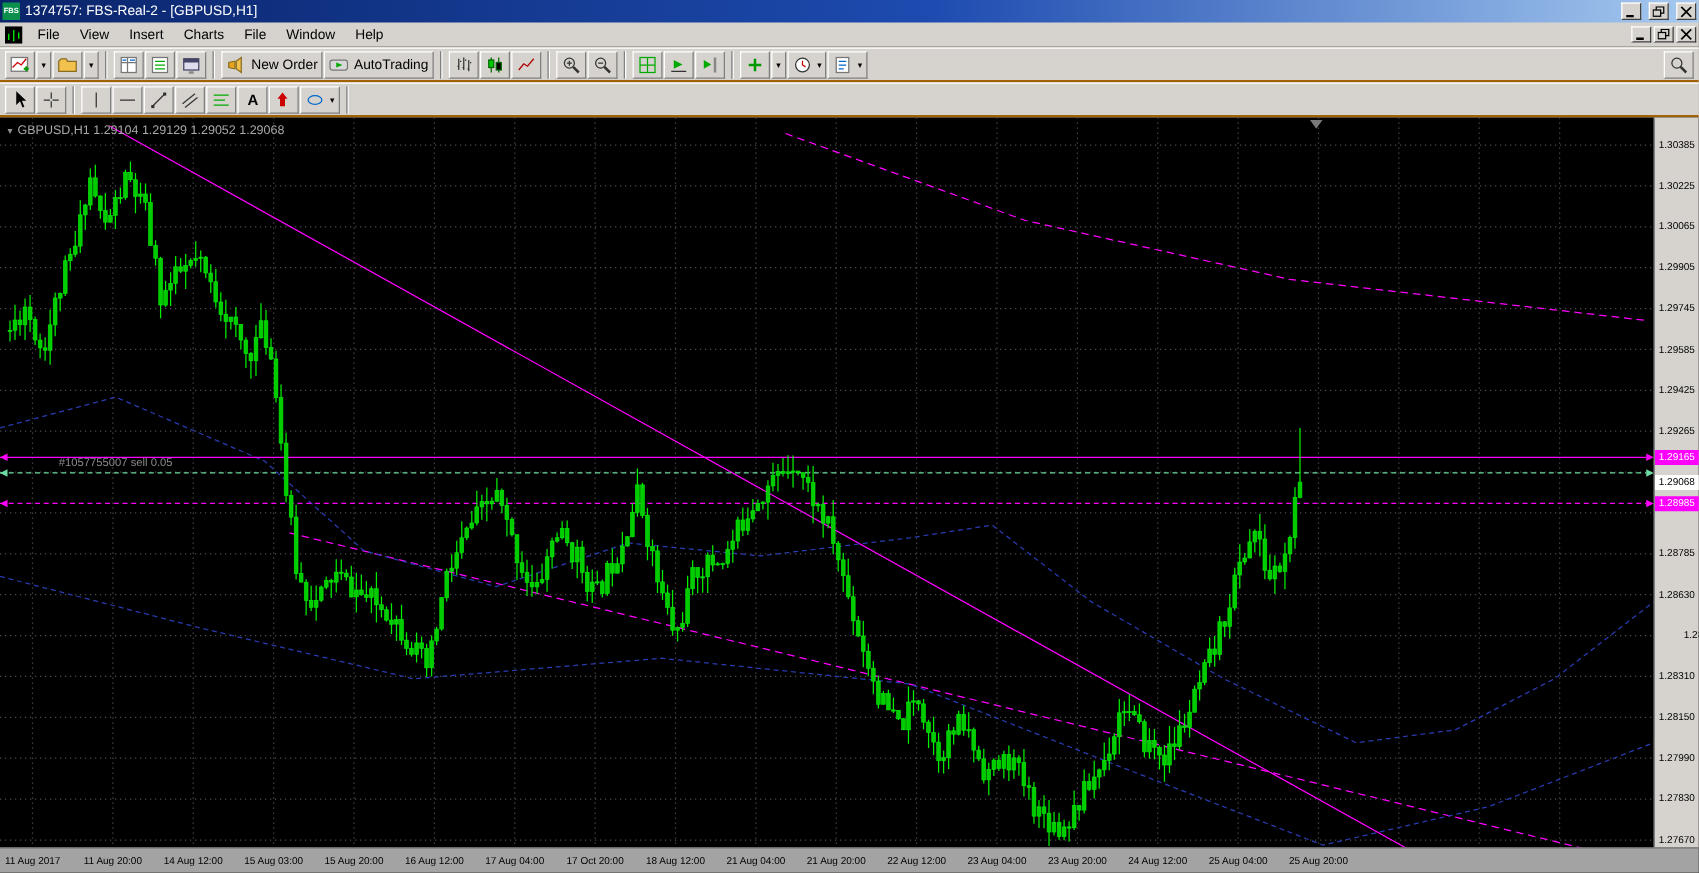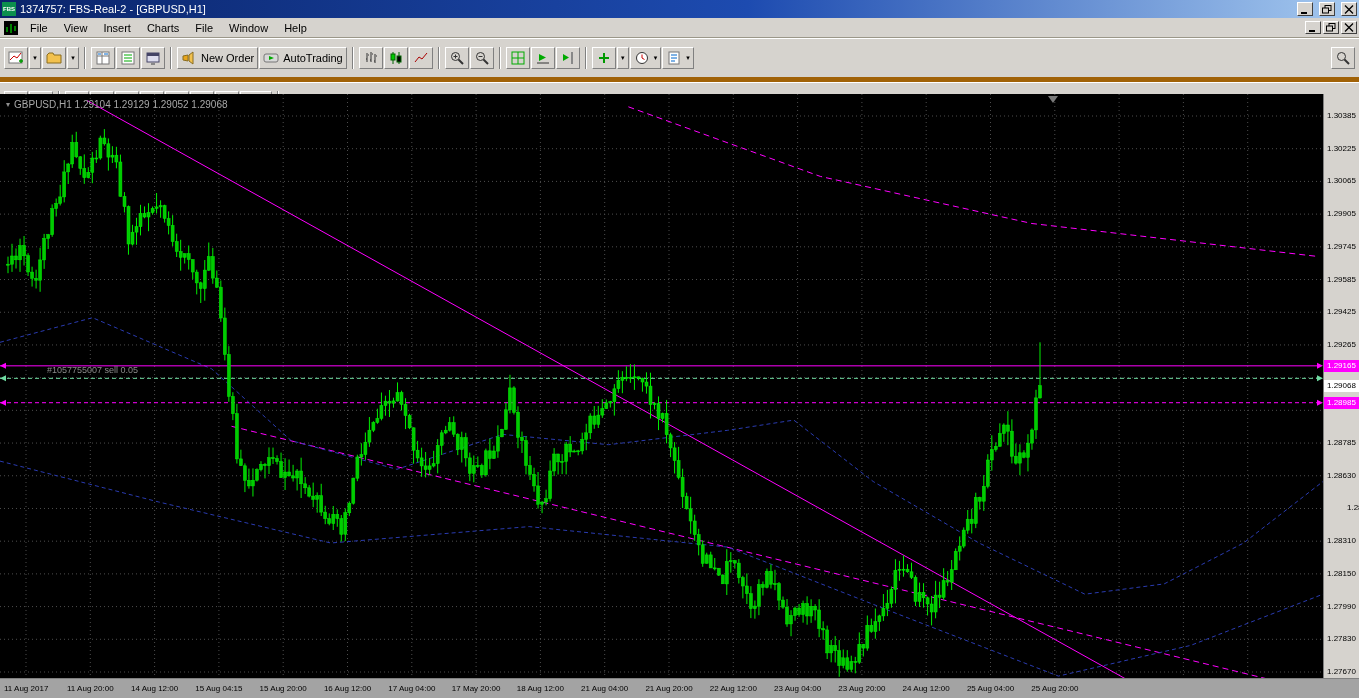--- a/index.html
+++ b/index.html
@@ -18,22 +18,22 @@
 
   
   .menubar { height:20px; display:flex; align-items:center; padding:0 2px; border-bottom:1px solid #9b9789;text-align:right; }
   .child-icon { width:14px; height:14px; margin:0 4px 0 2px; flex:0 0 auto; }
   .menu-item { padding:3px 8px; font-size:11px; color:#000; white-space:nowrap; }
   .child-btns { margin-left:auto; display:flex; }
   .childbtn { width:16px; height:13px; background:#d6d3ce; border:1px solid; border-color:#fff #404040 #404040 #fff;
     display:flex; align-items:center; justify-content:center; margin-left:2px; }
 
   
-  .toolbar { height:44px; display:flex; align-items:center; padding:2px 4px; gap:1px;
-    border-top:1px solid #ffffff; border-bottom:5px solid #a16207; background:#d6d3ce; }
+  .toolbar { height:28px; display:flex; align-items:center; padding:2px 4px; gap:1px;
+    border-top:1px solid #ffffff; border-bottom:2px solid #a16207; background:#d6d3ce; }
   .tbtn { height:22px; min-width:24px; padding:0 3px; display:flex; align-items:center; justify-content:center;
     gap:4px; font-size:11px; color:#000; background:#d6d3ce; border:1px solid; border-color:#fff #808080 #808080 #fff; }
   .drop { min-width:12px; width:12px; padding:0; font-size:7px; }
   .tsep { width:2px; height:22px; border-left:1px solid #808080; border-right:1px solid #fff; margin:0 4px; }
   .tspacer { flex:1; }
   .tf { min-width:27px; height:20px; display:flex; align-items:center; justify-content:center; font-size:10px;
     color:#222; background:#d6d3ce; border:1px solid; border-color:#fff #808080 #808080 #fff; margin-left:1px; }
   .tf.active { border-color:#808080 #fff #fff #808080; background:#eceae3; font-weight:bold; }
   .tf-wrap { display:flex; margin-left:14px; }
 
@@ -907,25 +907,25 @@
         <span class="price-label" style="top: 540.294px;">1.27830</span>
         <span class="price-label" style="top: 573px;">1.27670</span>
         <span class="price-tag" style="top: 265.842px; background: rgb(255, 0, 255); color: rgb(255, 255, 255);">1.29165</span>
         <span class="price-tag" style="top: 285.706px; background: rgb(255, 255, 255); color: rgb(0, 0, 0);">1.29068</span>
         <span class="price-tag" style="top: 302.703px; background: rgb(255, 0, 255); color: rgb(255, 255, 255);">1.28985</span>
       </div>
     <div class="time-scale" id="time-scale">
         <span class="time-label" style="left: 4px; transform: none;">11 Aug 2017</span>
         <span class="time-label" style="left: 90.3px;">11 Aug 20:00</span>
         <span class="time-label" style="left: 154.6px;">14 Aug 12:00</span>
-        <span class="time-label" style="left: 218.9px;">15 Aug 04:15</span>
+        <span class="time-label" style="left: 218.9px;">15 Aug 03:00</span>
         <span class="time-label" style="left: 283.2px;">15 Aug 20:00</span>
         <span class="time-label" style="left: 347.5px;">16 Aug 12:00</span>
         <span class="time-label" style="left: 411.8px;">17 Aug 04:00</span>
-        <span class="time-label" style="left: 476.1px;">17 May 20:00</span>
+        <span class="time-label" style="left: 476.1px;">17 Oct 20:00</span>
         <span class="time-label" style="left: 540.4px;">18 Aug 12:00</span>
         <span class="time-label" style="left: 604.7px;">21 Aug 04:00</span>
         <span class="time-label" style="left: 669px;">21 Aug 20:00</span>
         <span class="time-label" style="left: 733.3px;">22 Aug 12:00</span>
         <span class="time-label" style="left: 797.6px;">23 Aug 04:00</span>
         <span class="time-label" style="left: 861.9px;">23 Aug 20:00</span>
         <span class="time-label" style="left: 926.2px;">24 Aug 12:00</span>
         <span class="time-label" style="left: 990.5px;">25 Aug 04:00</span>
         <span class="time-label" style="left: 1054.8px;">25 Aug 20:00</span>
       </div>

